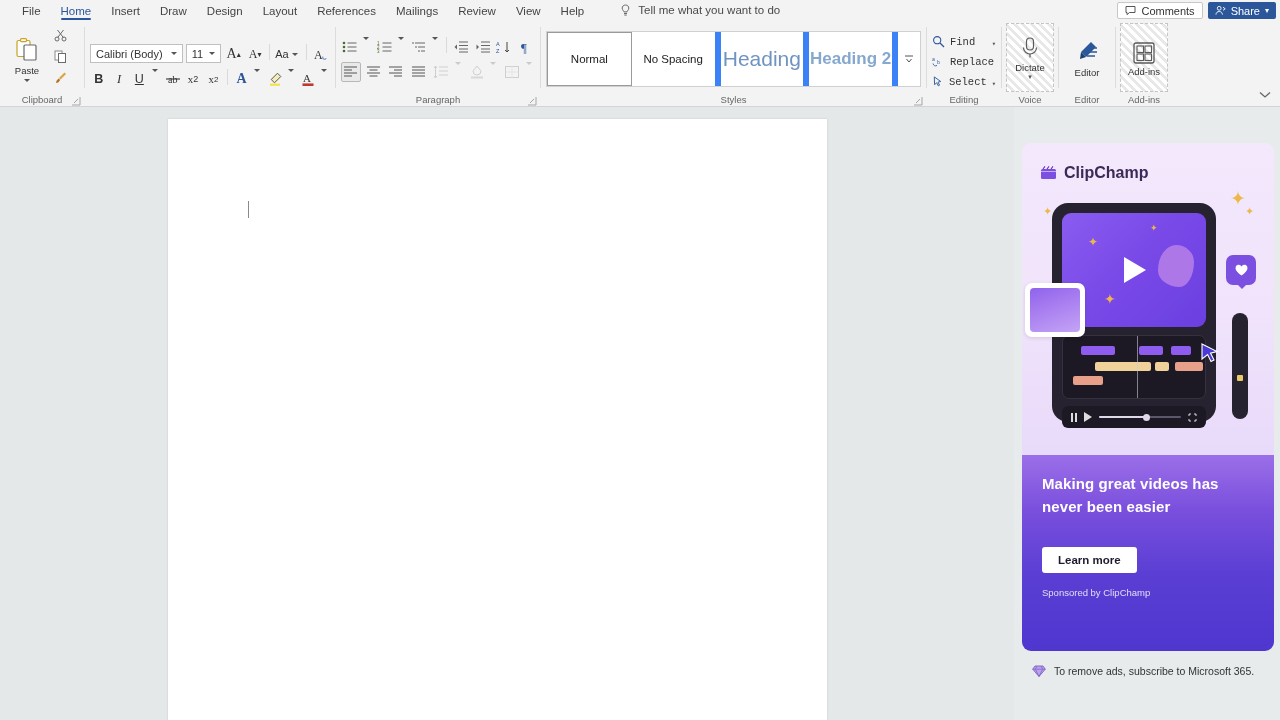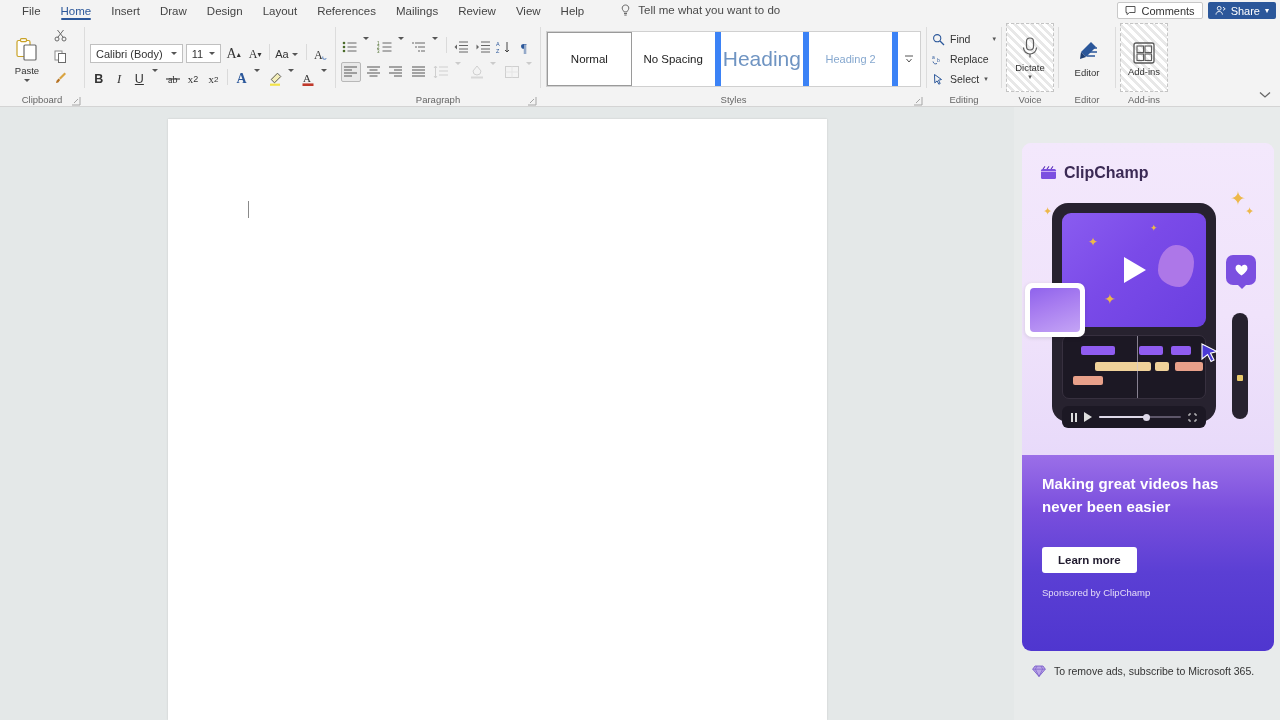--- a/index.html
+++ b/index.html
@@ -134,32 +134,32 @@
     background: #fff; height: 56px; margin-top: 2px; width: 100%;
   }
   .style-item {
     flex: 1; display: flex; align-items: center; justify-content: center;
     border-right: 6px solid #3b82f6; cursor: default; overflow: hidden;
   }
   .style-item.sel { border: 1px solid #9a9a9a; }
   .s-normal { font-size: 11.5px; color: #222; }
   .s-nospacing { font-size: 11.5px; color: #222; }
   .s-heading { font-size: 21px; color: #6f94c2; font-weight: 300; }
-  .s-heading2 { font-size: 11px; color: #86a8cf; font-weight: 400; text-align: right; }
+  .s-heading2 { font-size: 17px; color: #86a8cf; font-weight: 700; text-align: right; }
   .style-more {
     width: 22px; display: flex; flex-direction: column; align-items: center;
     justify-content: center; gap: 3px; cursor: default;
   }
 
   
   .edit-group { width: 74px; }
   .edit-col { display: flex; flex-direction: column; gap: 3px; padding-top: 2px; width: 100%; }
   .erow {
-    display: flex; align-items: center; gap: 5px; font-size: 10.5px; color: #333;
-    height: 17px; cursor: default;
+    display: flex; align-items: flex-end; gap: 5px; font-size: 10.5px; color: #333;
+    height: 17px; cursor: default; font-family: Liberation Mono, monospace;
   }
   .erow .ec { margin-left: auto; }
 
   
   .big-group { width: 56px; }
   .bigbtn {
     display: flex; flex-direction: column; align-items: center; justify-content: center;
     width: 100%; height: 100%; cursor: default; padding-top: 2px;
   }
   .bigbtn .lbl { font-size: 9.5px; color: #333; margin-top: 0; }

